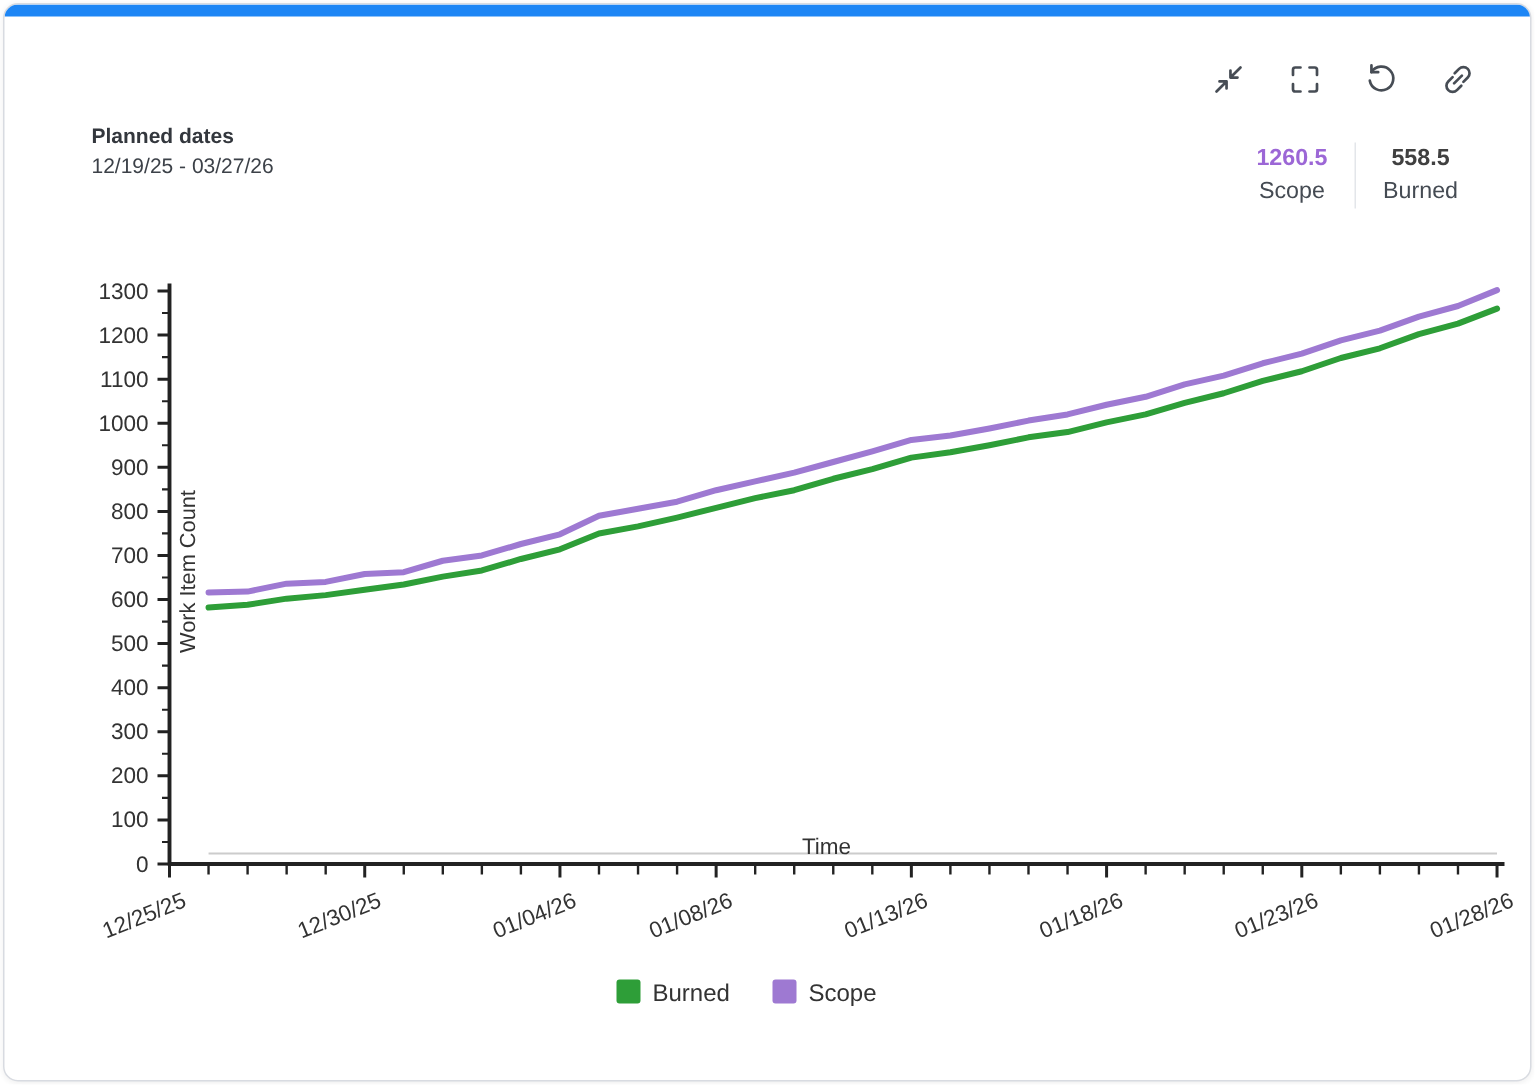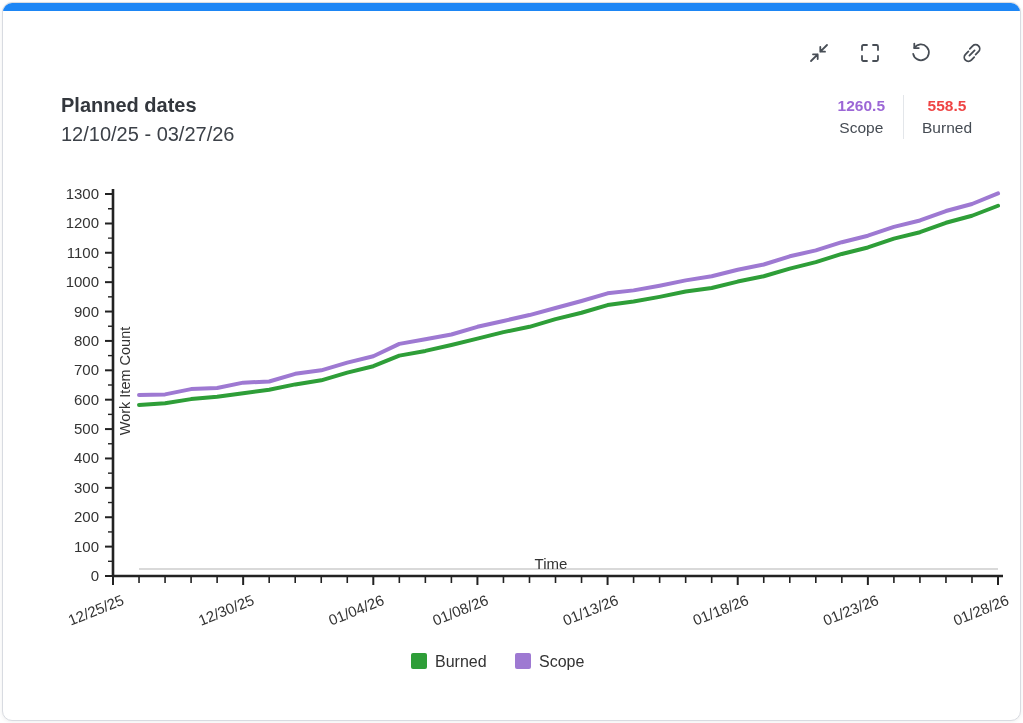--- a/index.html
+++ b/index.html
@@ -19,21 +19,21 @@
     position:absolute;left:33px;top:38px;
     font-size:20px;font-weight:700;color:#1c2025;letter-spacing:.2px;
   }
   .icon-row{position:absolute;top:38px;right:36px;display:flex;gap:27px;align-items:center;}
   .icon-btn{
     width:24px;height:24px;padding:0;border:none;background:none;cursor:pointer;
     color:#474d55;display:block;
   }
   .icon-btn svg{display:block;width:24px;height:24px;stroke:currentColor;fill:none;
     stroke-width:1.8;stroke-linecap:round;stroke-linejoin:round;}
-  .meta-left{position:absolute;left:58px;top:88px;font-size:20px;color:#3c4148;line-height:1.45;}
+  .meta-left{position:absolute;left:58px;top:77px;font-size:14px;color:#3c4148;line-height:1.45;}
   .meta-left .label{font-weight:700;color:#33373d;}
   .stats{position:absolute;right:30px;top:92px;display:flex;align-items:stretch;}
   .stat{text-align:center;padding:2px 18px;}
   .stat + .stat{border-left:1px solid #e3e6ea;}
   .stat-value{font-size:15.5px;font-weight:700;color:#3a3f46;}
   .stat-label{font-size:15.5px;color:#454b53;margin-top:4px;}
   #chart-svg{position:absolute;left:0;top:160px;}
   #chart-svg text{font-family:"Liberation Sans", sans-serif;fill:#333333;}
 </style>
 </head>
@@ -65,30 +65,30 @@
       <svg viewBox="0 0 24 24">
         <path d="M9.4 14.6 L14.6 9.4"></path>
         <path d="M8.4 10.4 L5.5 13.3 a4.1 4.1 0 0 0 5.8 5.8 L14.2 16.2"></path>
         <path d="M15.6 13.6 L18.5 10.7 a4.1 4.1 0 0 0 -5.8 -5.8 L9.8 7.8"></path>
       </svg>
     </button>
   </div>
 
   <div class="meta-left">
     <div class="label">Planned dates</div>
-    <div>12/10/25 - 03/27/26</div>
+    <div>12/19/25 - 03/27/26</div>
   </div>
 
   <div class="stats">
     <div class="stat">
       <div class="stat-value" style="color: rgb(156, 103, 214);">1260.5</div>
       <div class="stat-label">Scope</div>
     </div>
     <div class="stat">
-      <div class="stat-value" style="color: #ef4444;">558.5</div>
+      <div class="stat-value" style="color: #404040;">558.5</div>
       <div class="stat-label">Burned</div>
     </div>
   </div>
 
   <svg id="chart-svg" width="1023" height="540" viewBox="0 160 1023 540">
       <line x1="136.03" y1="566" x2="995.02" y2="566" stroke="#cccccc" stroke-width="1.4"></line>
       <g>
         <line x1="110" y1="574" x2="110" y2="186" stroke="#222222" stroke-width="2.6"></line>
         <line x1="109" y1="573" x2="1000" y2="573" stroke="#222222" stroke-width="2.6"></line>
       </g>

